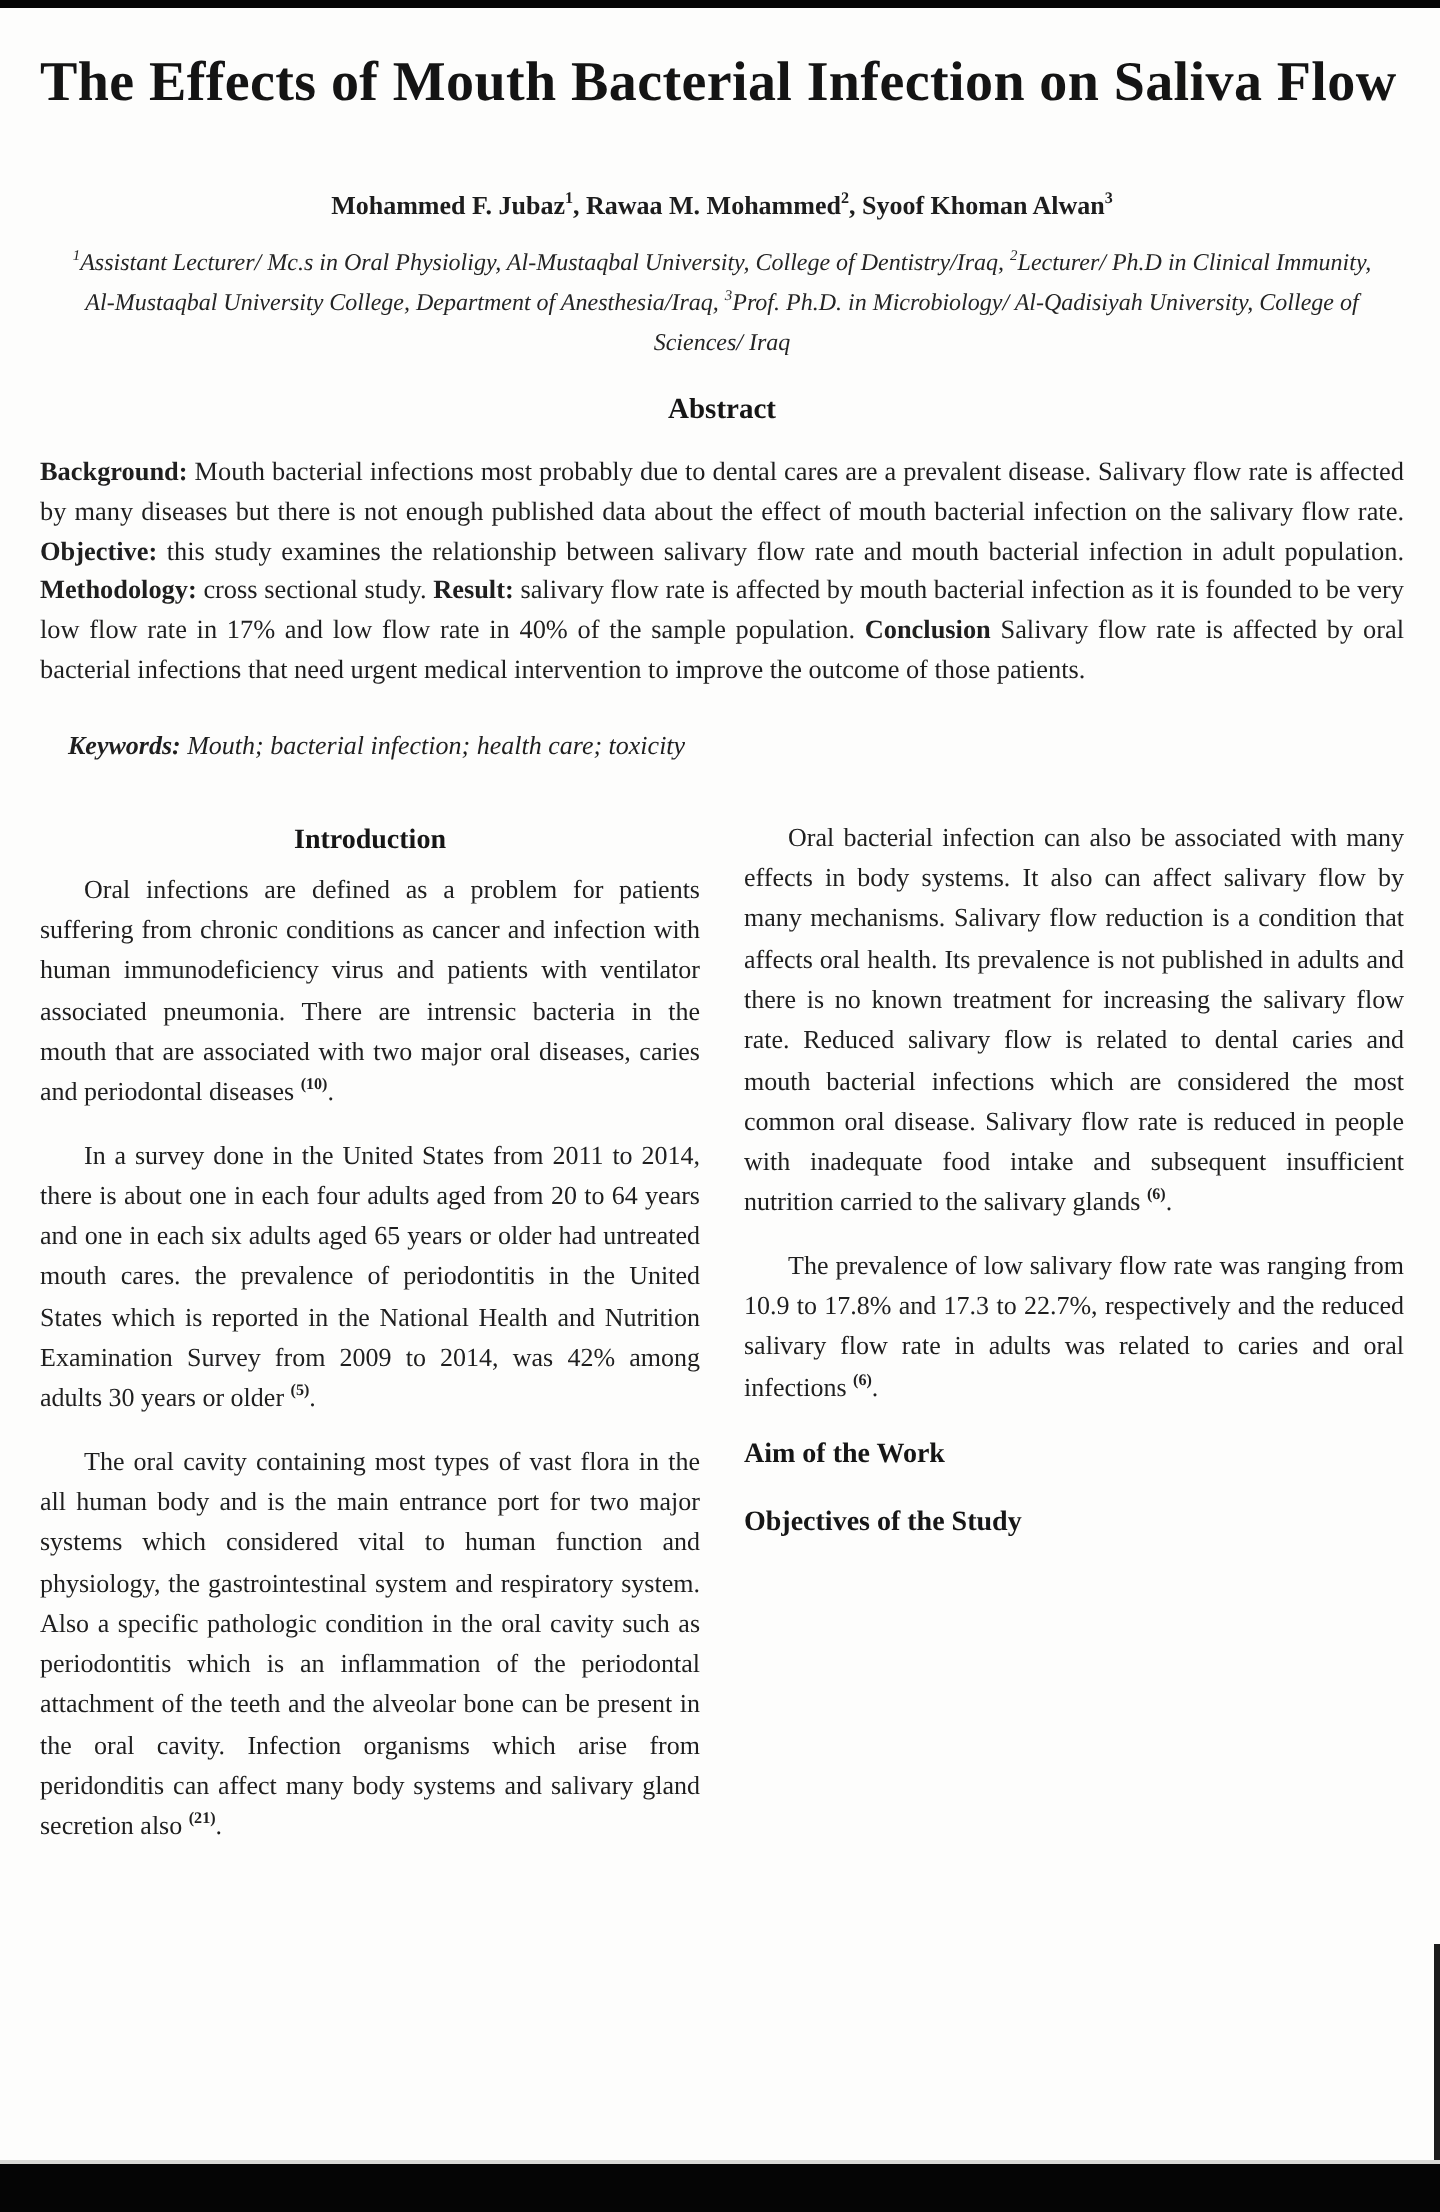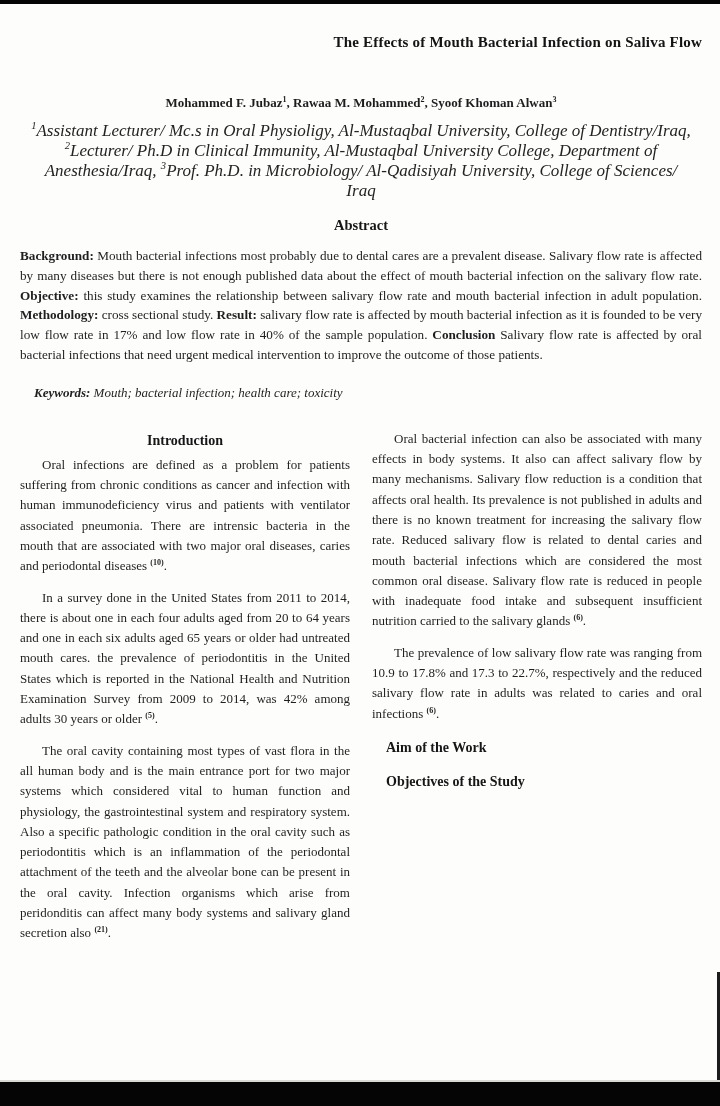--- a/index.html
+++ b/index.html
@@ -12,38 +12,38 @@
   .topbar{height:4px;background:#050505;width:720px;}
   .bottombar{position:absolute;left:0;bottom:0;width:720px;height:24px;background:#050505;border-top:2px solid #d9d9d6;}
   .edge-artifact{position:absolute;right:0;top:972px;width:3px;height:134px;background:#1c1c1c;}
   .page{padding:0 18px 0 20px;box-sizing:border-box;}
 
   .journal-header{margin-top:46px;font-size:11px;line-height:15px;display:flex;align-items:baseline;}
   .journal-header .pagenum{font-weight:bold;font-style:normal;margin-right:26px;letter-spacing:.3px;}
   .journal-header .journal{font-style:italic;color:#262626;}
 
   h1.paper-title{
-    margin:23px 0 0 0;text-align:right;font-size:15px;line-height:30px;
+    margin:23px 0 0 0;text-align:left;font-size:28px;line-height:30px;
     font-weight:bold;color:#141414;letter-spacing:.2px;
   }
   p.authors{margin:36px 0 0 0;text-align:center;font-size:13px;line-height:19px;color:#1d1d1d;}
-  p.affil{margin:9px 10px 0 10px;text-align:center;font-size:17px;line-height:20px;color:#242424;}
+  p.affil{margin:9px 10px 0 10px;text-align:center;font-size:12px;line-height:20px;color:#242424;}
 
   h2.abstract-heading{margin:14px 0 0 0;text-align:center;font-size:14.5px;line-height:21px;font-weight:bold;color:#161616;}
   p.abstract{margin:10px 0 0 0;text-align:justify;font-size:13.2px;line-height:19.8px;}
   p.keywords{margin:18px 0 0 14px;font-size:13px;line-height:19px;}
 
   .columns{display:flex;margin-top:27px;}
   .col{width:330px;}
   .col-left{margin-right:22px;}
   .col-right{flex:1;}
 
   .col-heading{font-size:14px;line-height:20px;font-weight:bold;color:#161616;margin:14px 0 4px 0;}
   .col-heading.center{text-align:center;margin-top:0;}
-  .col-heading.left{text-align:left;margin-left:14px;}
+  .col-heading.left{text-align:left;}
   .body-para{margin:0 0 11px 0;text-align:justify;text-indent:22px;font-size:13px;line-height:20.3px;}
   .col-heading:first-child{margin-top:2px;}
 
   .b{font-weight:bold;}
   .i{font-style:italic;}
   sup{font-size:0.62em;line-height:0;vertical-align:super;}
 </style>
 </head>
 <body>
 

